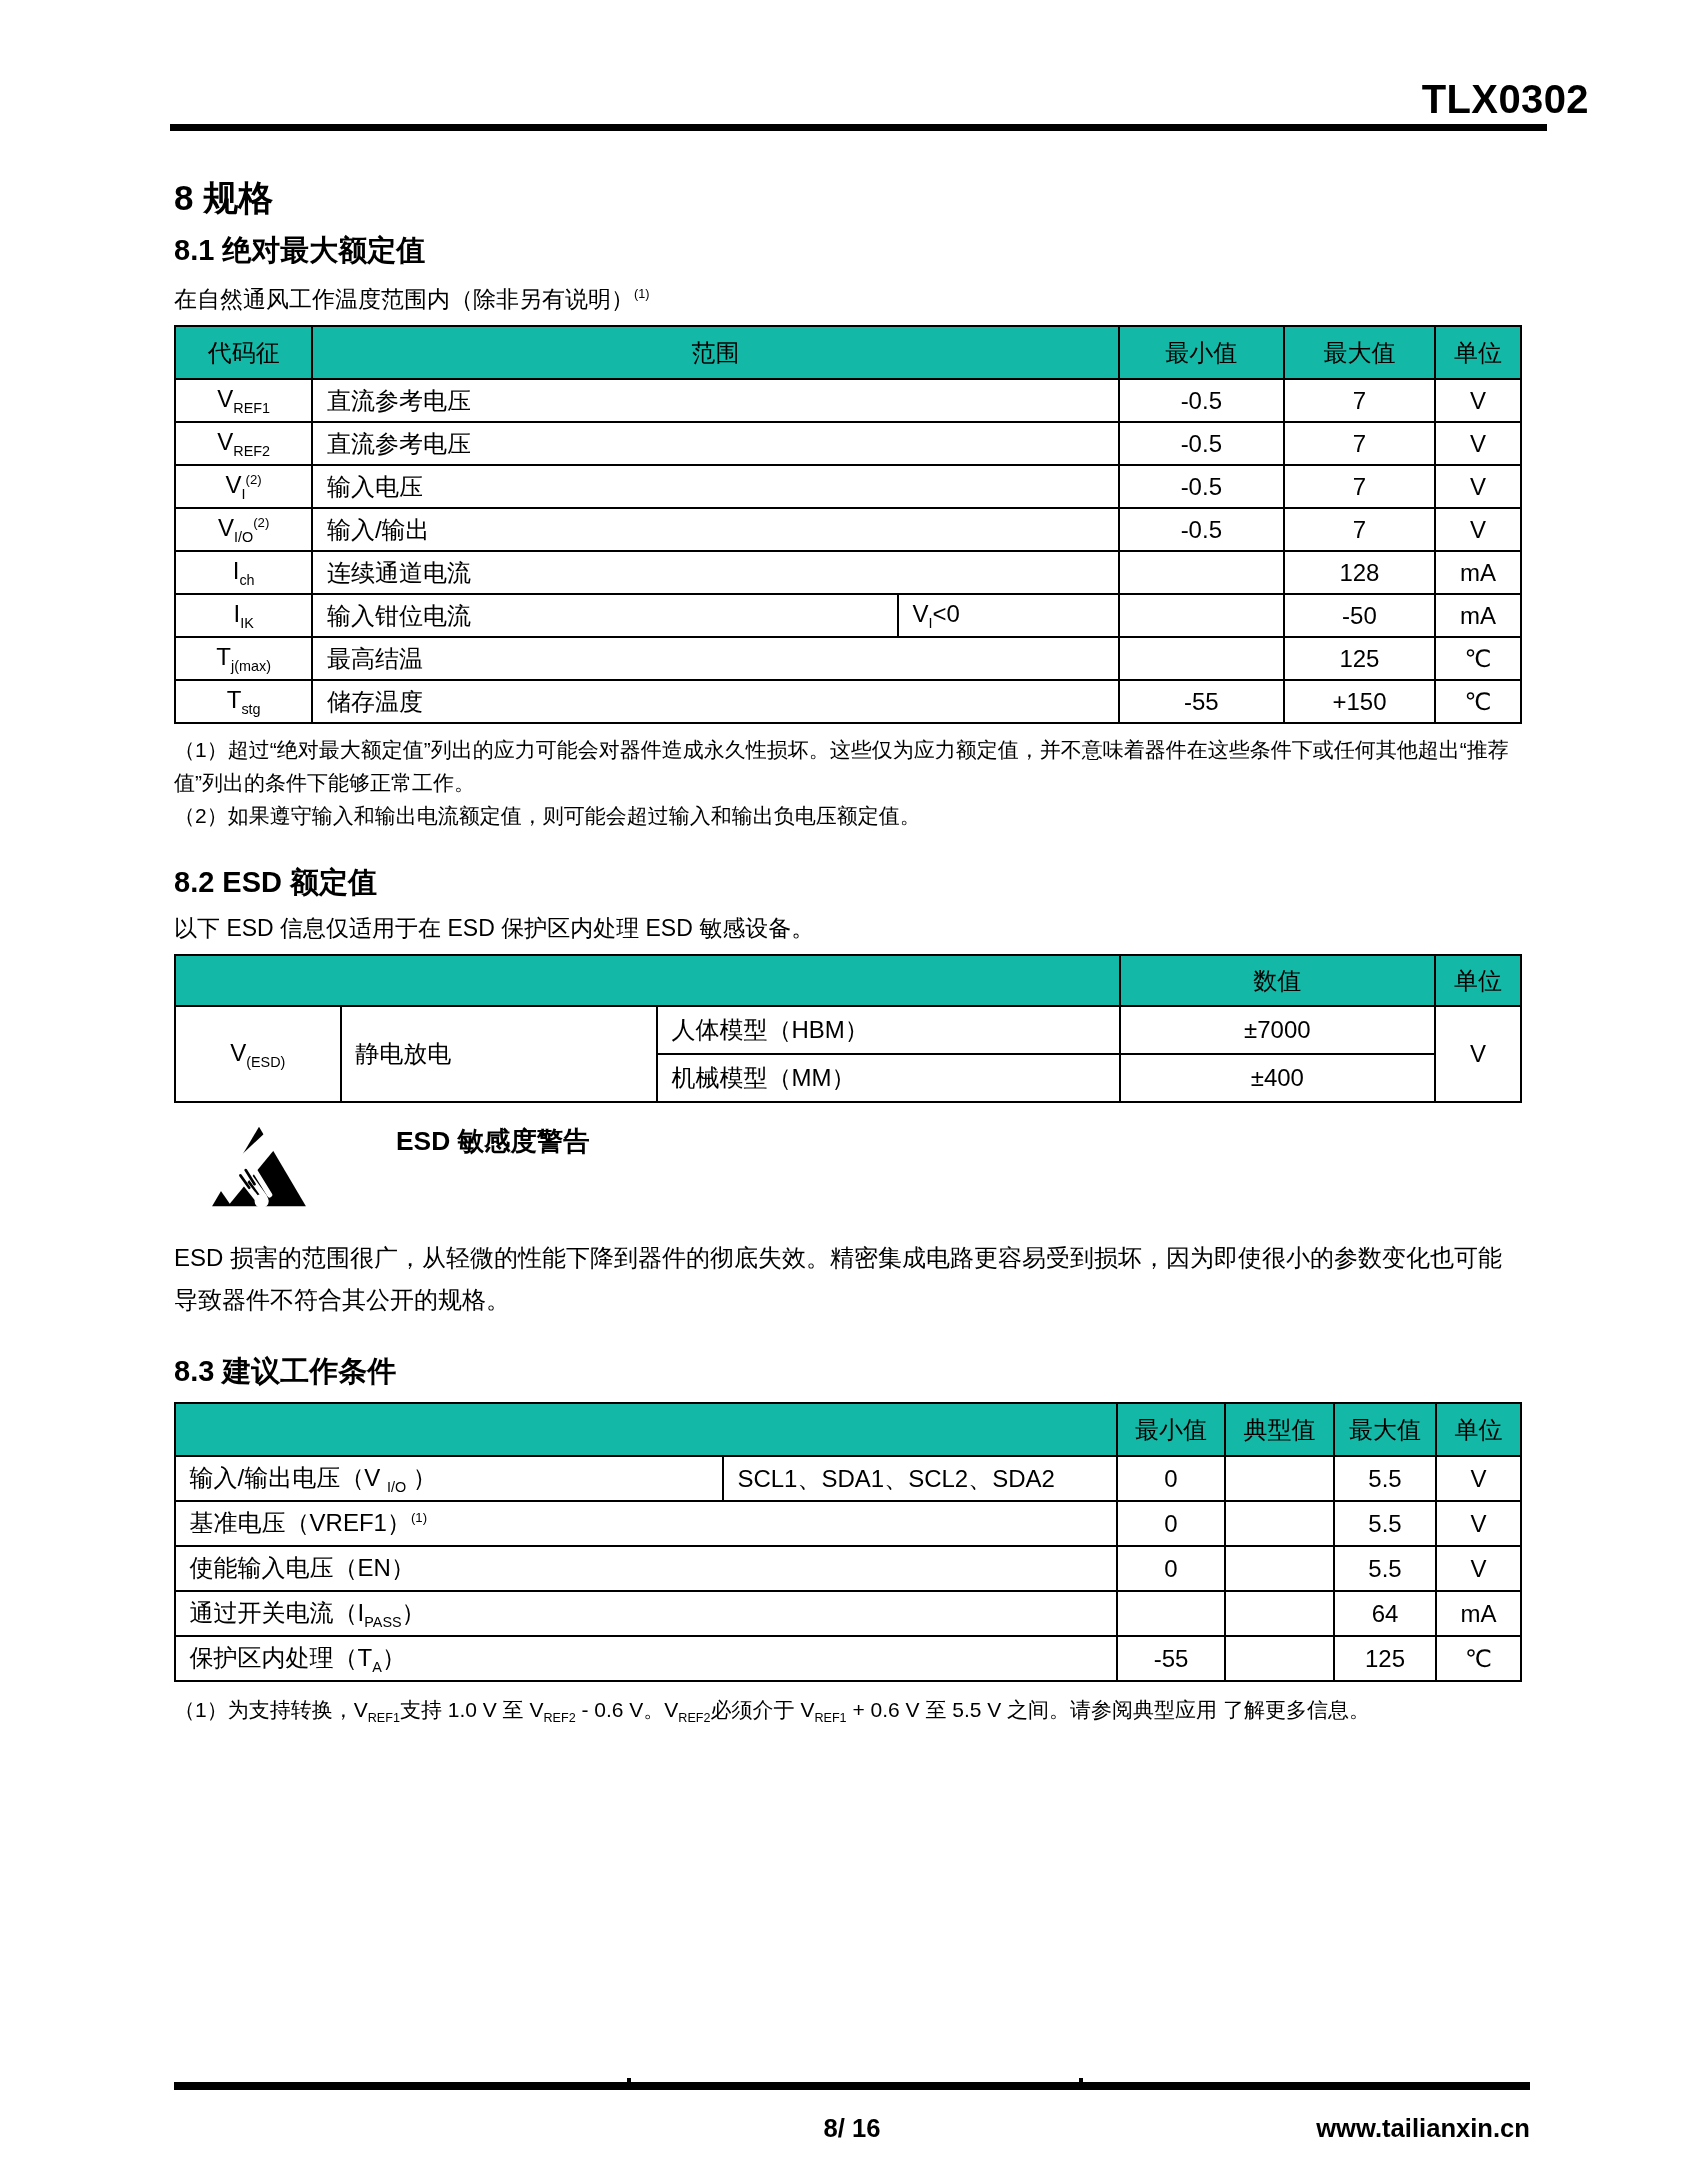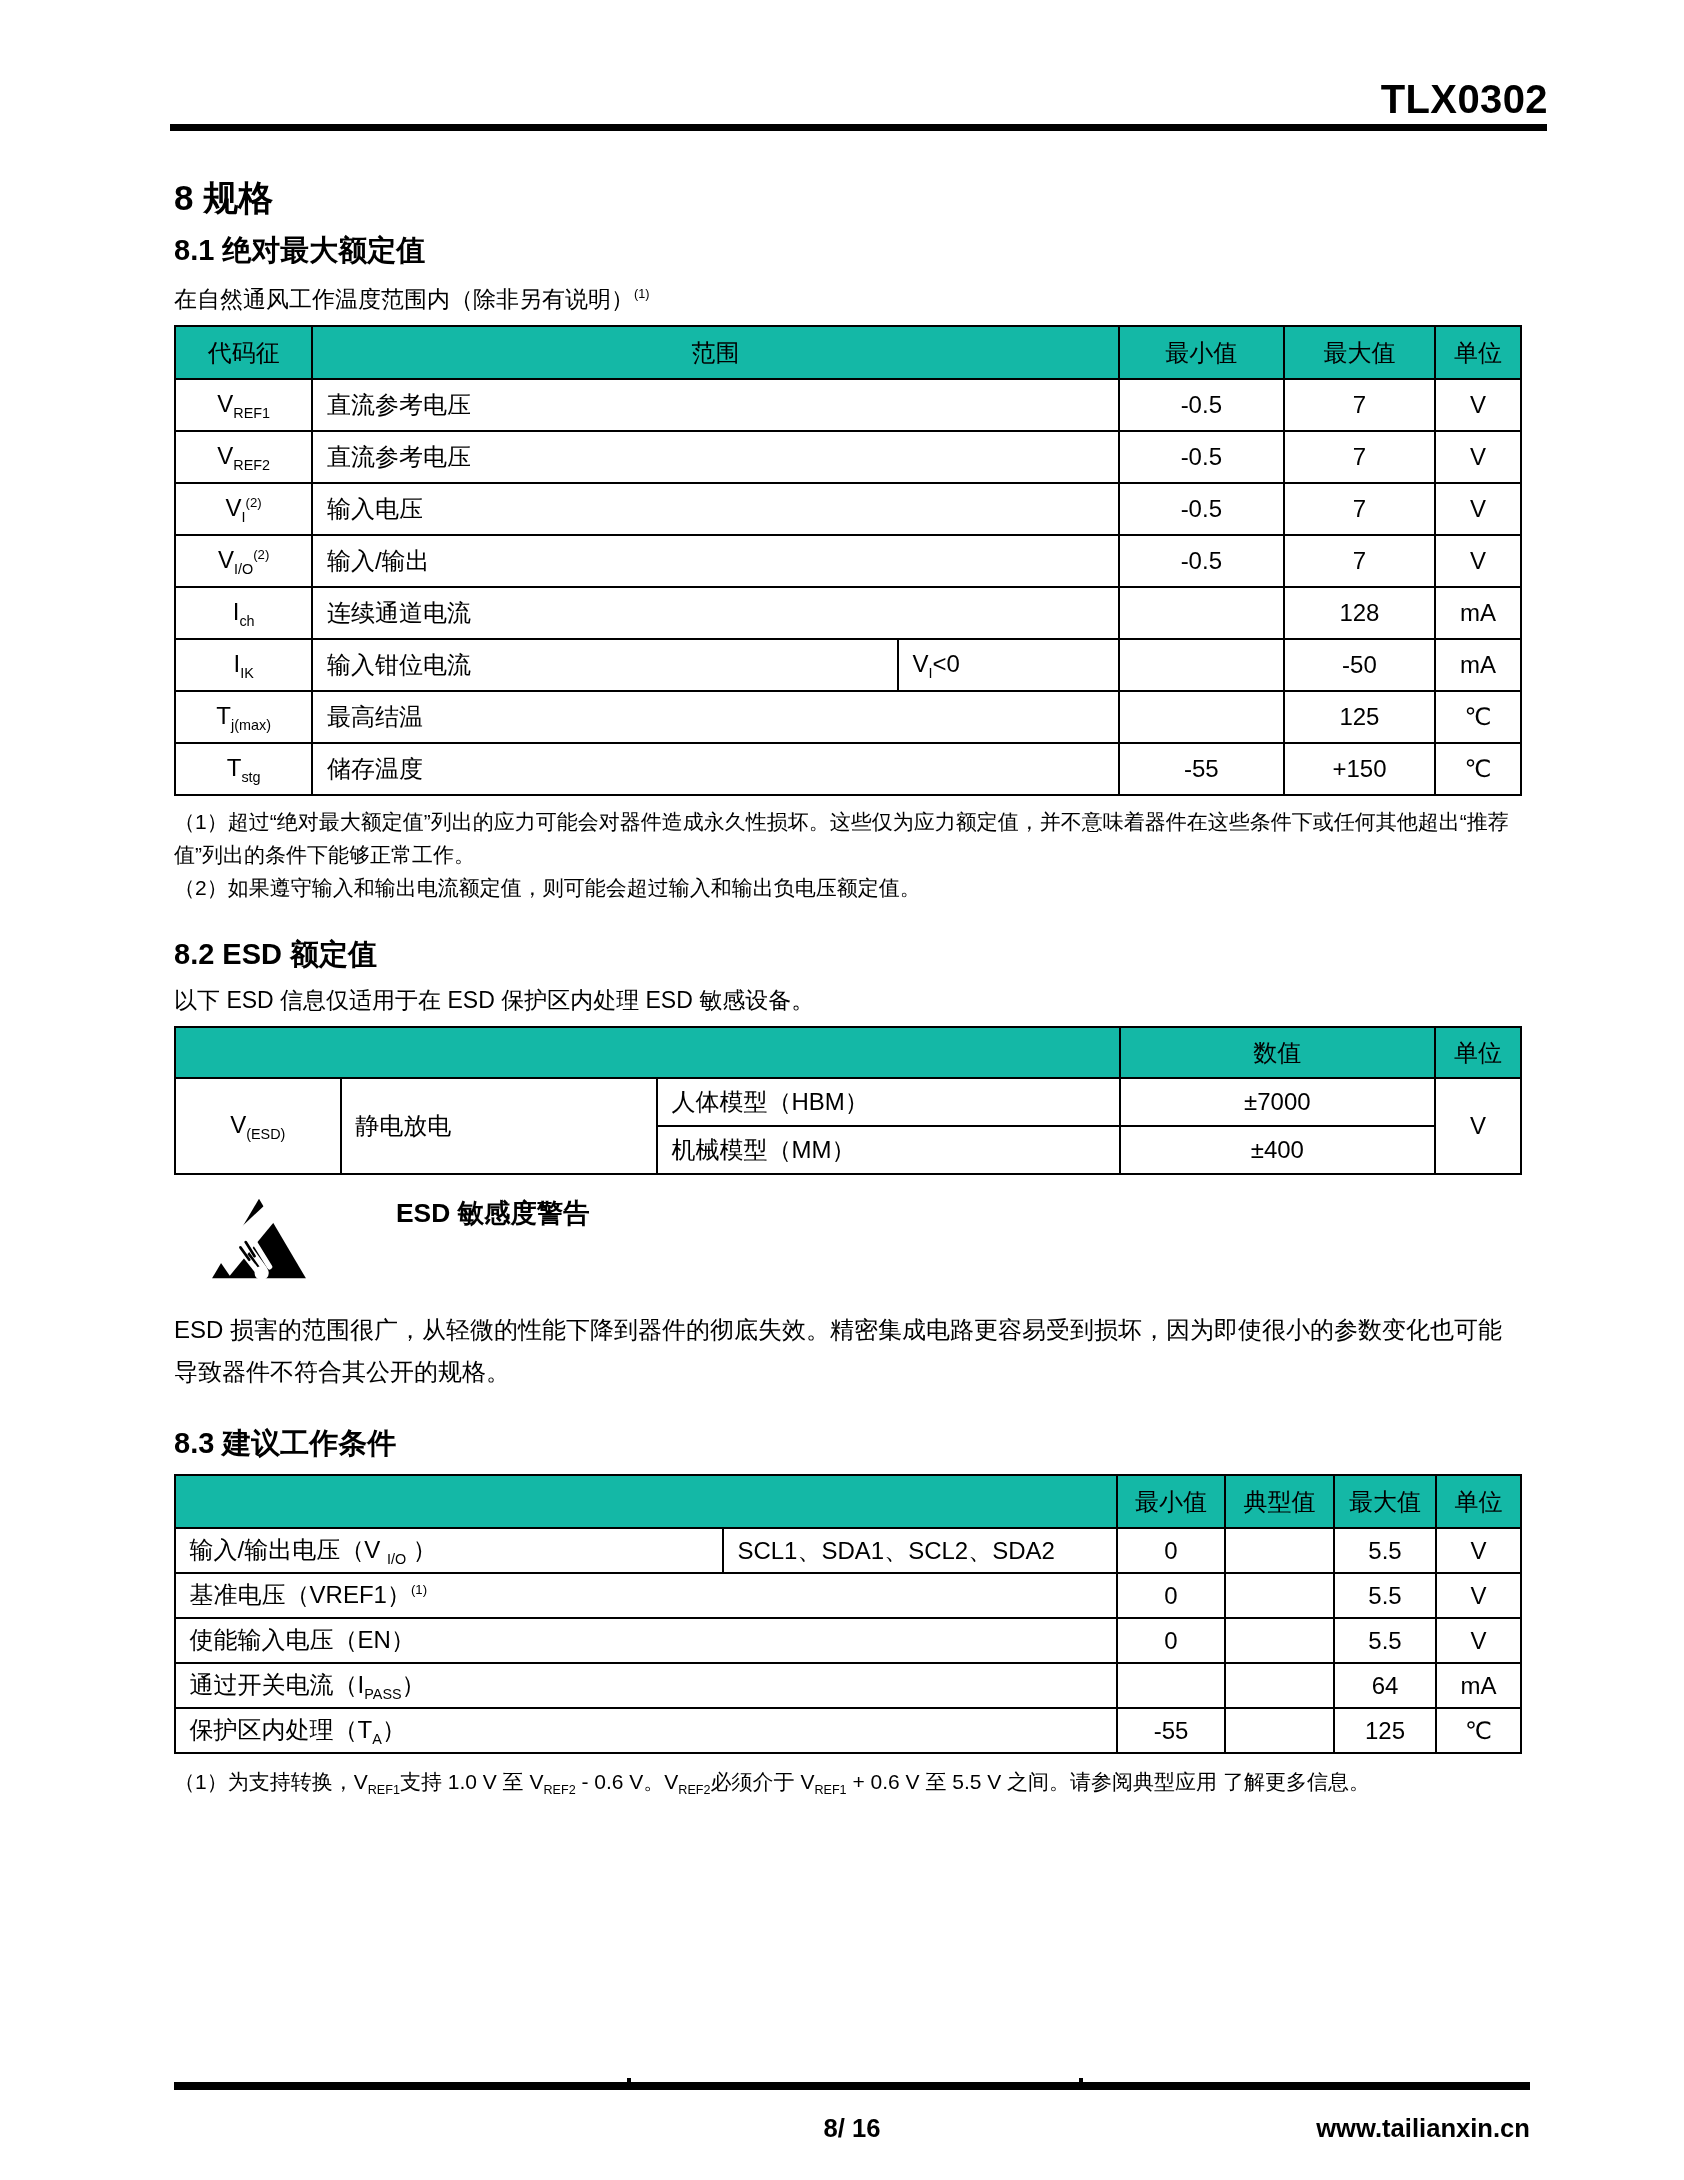--- a/index.html
+++ b/index.html
@@ -3,39 +3,39 @@
 <meta charset="utf-8">
 <style>
   html,body{margin:0;padding:0;}
   body{
     width:1685px;height:2181px;position:relative;background:#ffffff;
     font-family:"Liberation Sans","DejaVu Sans",sans-serif;color:#000;
     overflow:hidden;
   }
   .brand{
     position:absolute;top:77px;left:0;width:1548px;text-align:right;
-    font-size:40px;font-weight:700;letter-spacing:0.4px;
+    font-size:40px;font-weight:700;letter-spacing:0.4px;padding-left:41px;
   }
   .header-rule{position:absolute;top:124px;left:170px;width:1377px;height:6.8px;background:#000;}
   .content{position:absolute;left:174px;top:158px;width:1348px;}
   .h1{font-size:35px;font-weight:700;margin:17px 0 0 0;}
   .h2{font-size:29px;font-weight:700;margin:8.5px 0 0 0;}
   .h2b{font-size:29px;font-weight:700;margin:31px 0 0 0;}
   .note{font-size:23px;margin:13.6px 0 0 0;}
   .para{font-size:24px;line-height:42px;margin:25.6px 0 0 0;}
   .intro{font-size:23px;margin:10.2px 0 0 0;}
   .fnblock{margin:8.5px 0 0 0;}
   .fn{font-size:21px;line-height:33px;margin:0;}
   sub{font-size:0.6em;}
   sup{font-size:0.55em;vertical-align:super;}
   table.tbl{width:100%;border-collapse:collapse;table-layout:fixed;border:2.6px solid #000;margin-top:10.2px;}
   table.tbl th,table.tbl td{border:2.1px solid #000;padding:0 3.4px;overflow:hidden;}
   table.tbl th{background:#14b8a6;font-size:24px;font-weight:400;text-align:center;}
   table.tbl td{font-size:24px;}
-  .t1 tr{height:52px;}
+  .t1 tr{height:43px;}
   .t1 tr.hd{height:53px;}
   .t2 tr{height:48px;}
   .t2 tr.hd{height:51px;}
   .t3 tr{height:45px;}
   .t3 tr.hd{height:53px;}
   .c{text-align:center;}
   .l{text-align:left;padding-left:13.6px !important;}
   .esd-block{margin:20.4px 0 0 36px;display:flex;align-items:flex-start;gap:88px;}
   .esd-label{font-size:26.4px;font-weight:700;}
   .footer-rule{position:absolute;top:2082px;left:174px;width:1356px;height:7.7px;background:#000;}

